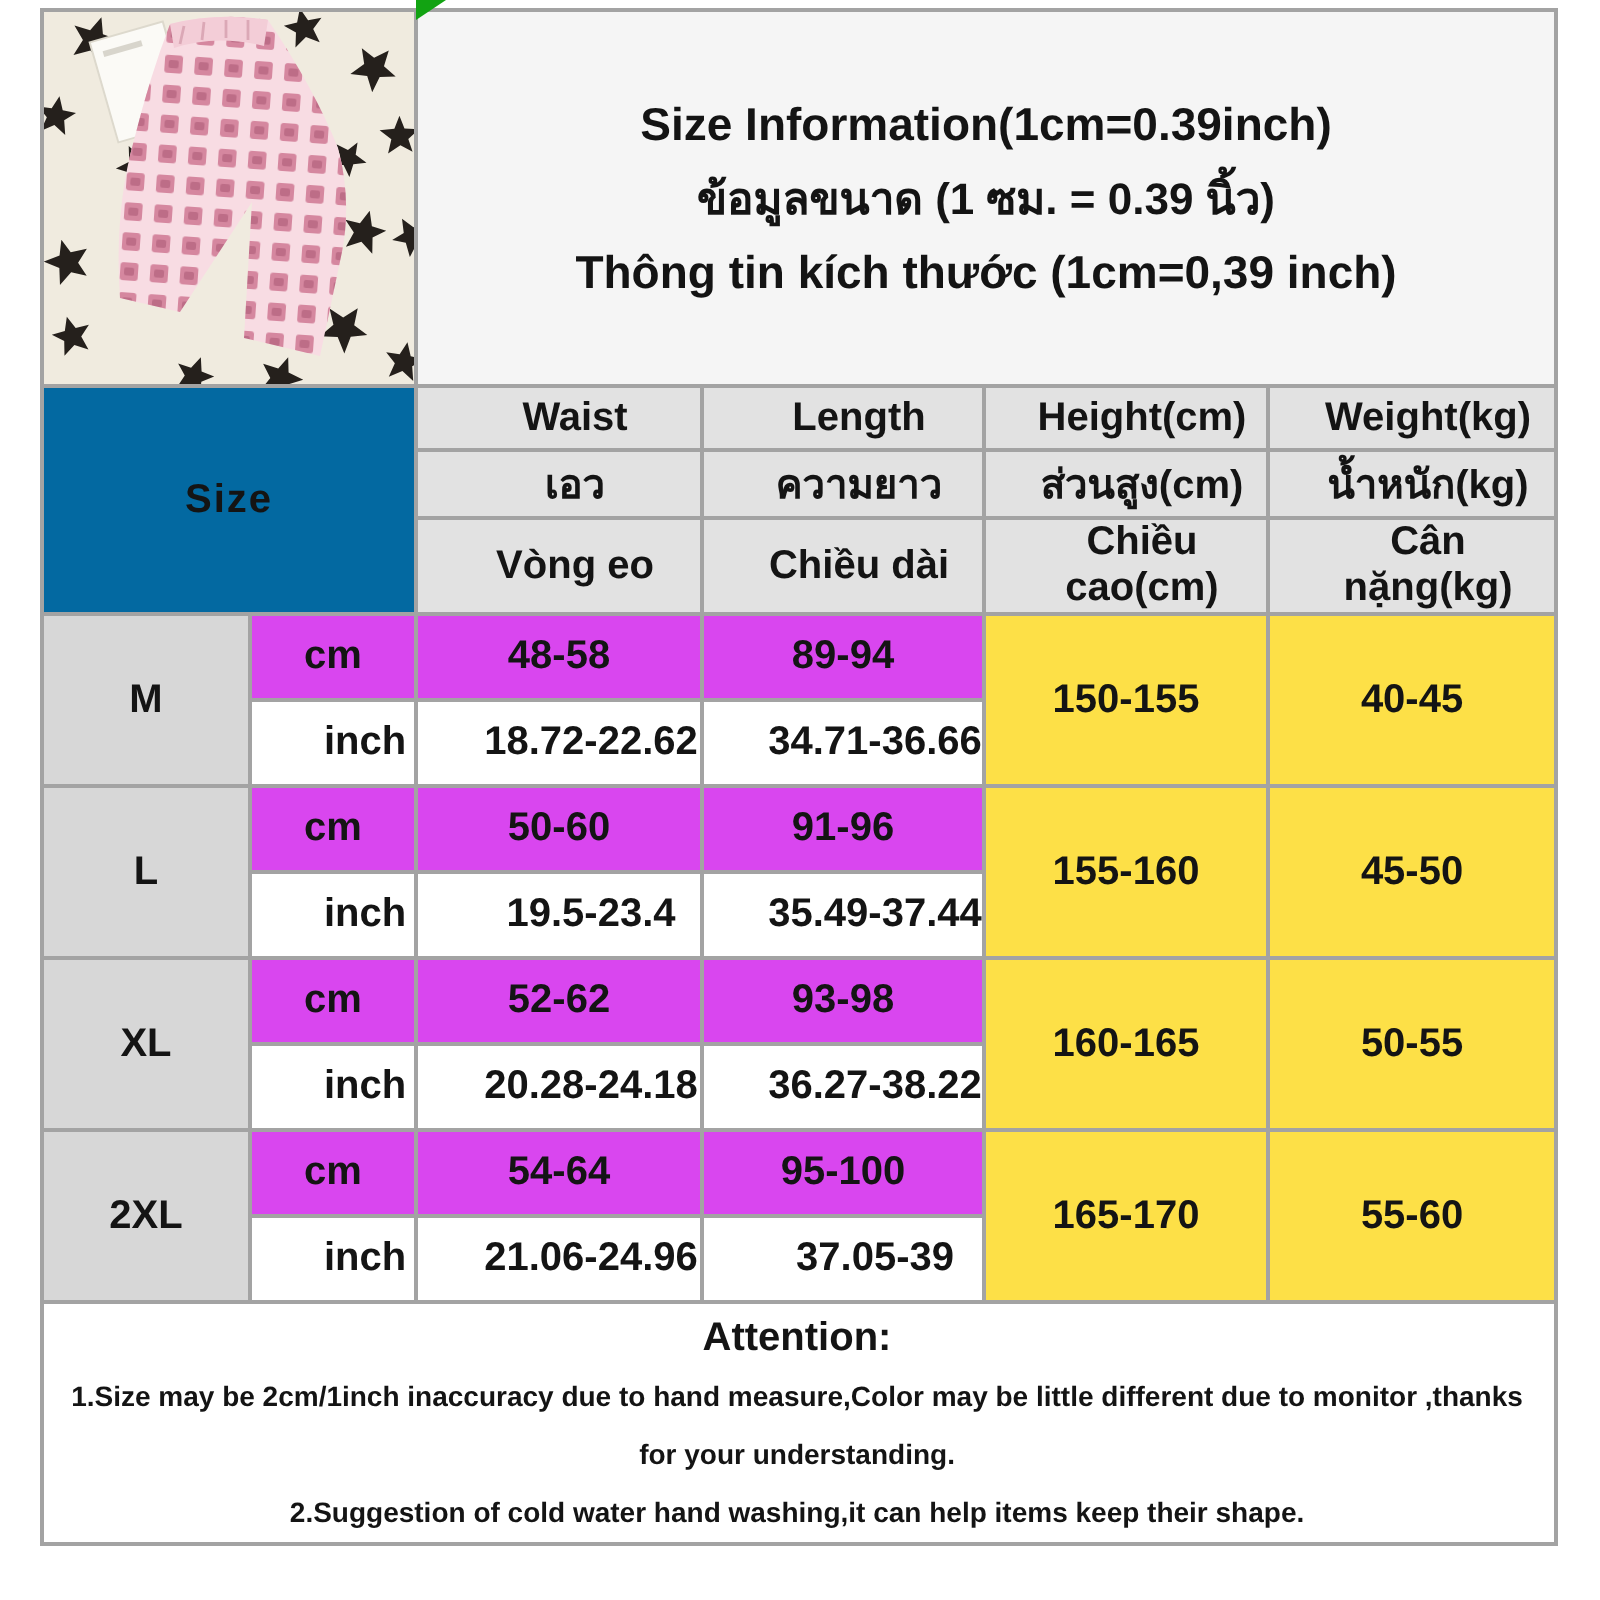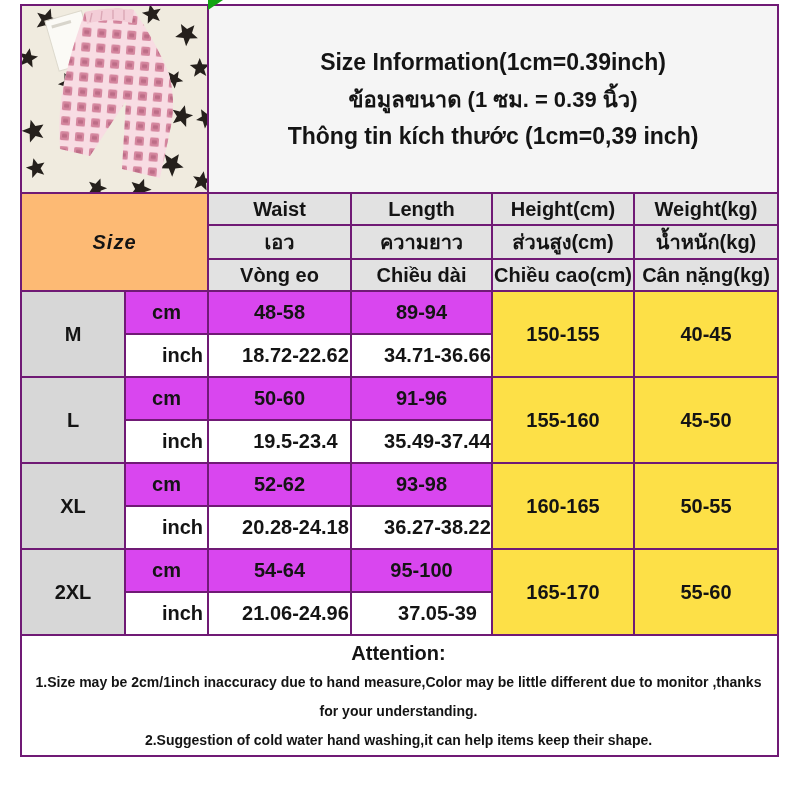--- a/index.html
+++ b/index.html
@@ -4,37 +4,37 @@
 <style>
   * { margin:0; padding:0; box-sizing:border-box; }
   html,body { width:800px; height:800px; background:#ffffff; font-family:"Liberation Sans","DejaVu Sans",sans-serif; color:#141414; }
   .page { position:relative; width:800px; height:800px; background:#fff; overflow:hidden; }
 
   table.size-table {
     position:absolute; left:20px; top:4px; width:757px;
     border-collapse:collapse; table-layout:fixed;
   }
   table.size-table td {
-    border:2px solid #701a75;
+    border:2px solid #a3a3a3;
     text-align:center; vertical-align:middle;
     font-weight:bold; font-size:20px;
     overflow:hidden;
   }
 
   
   tr.r-photo   { height:186px; }
   tr.r-head    { height:32px; }
   tr.r-sub     { height:43px; }
   tr.r-note    { height:115px; }
 
   
   td.photo-cell   { padding:0; background:#efe9dd; }
   td.title-cell   { background:#f5f5f5; }
-  td.head-cell    { background:#e2e2e2; }
-  td.size-cell    { background:#fdba74; font-size:40px; letter-spacing:1px;font-style:italic; }
+  td.head-cell    { background:#e2e2e2;padding-left:16px; }
+  td.size-cell    { background:#0369a1; font-size:40px; letter-spacing:1px; }
   td.label-cell   { background:#d7d7d7; font-size:22px; }
   td.cm-cell      { background:#d946ef; }
   td.inch-cell    { background:#ffffff;padding-left:32px; }
   td.merge-cell   { background:#fde047; }
   td.note-cell    { background:#ffffff; text-align:left; vertical-align:top; font-weight:normal; padding:3px 8px 0 6px; }
 
   .title-line-en, .title-line-vi { font-size:23px; font-weight:bold; line-height:37px; }
   .title-line-th { font-size:22px; font-weight:bold; line-height:37px; }
 
   .head-en { font-size:20px; }

